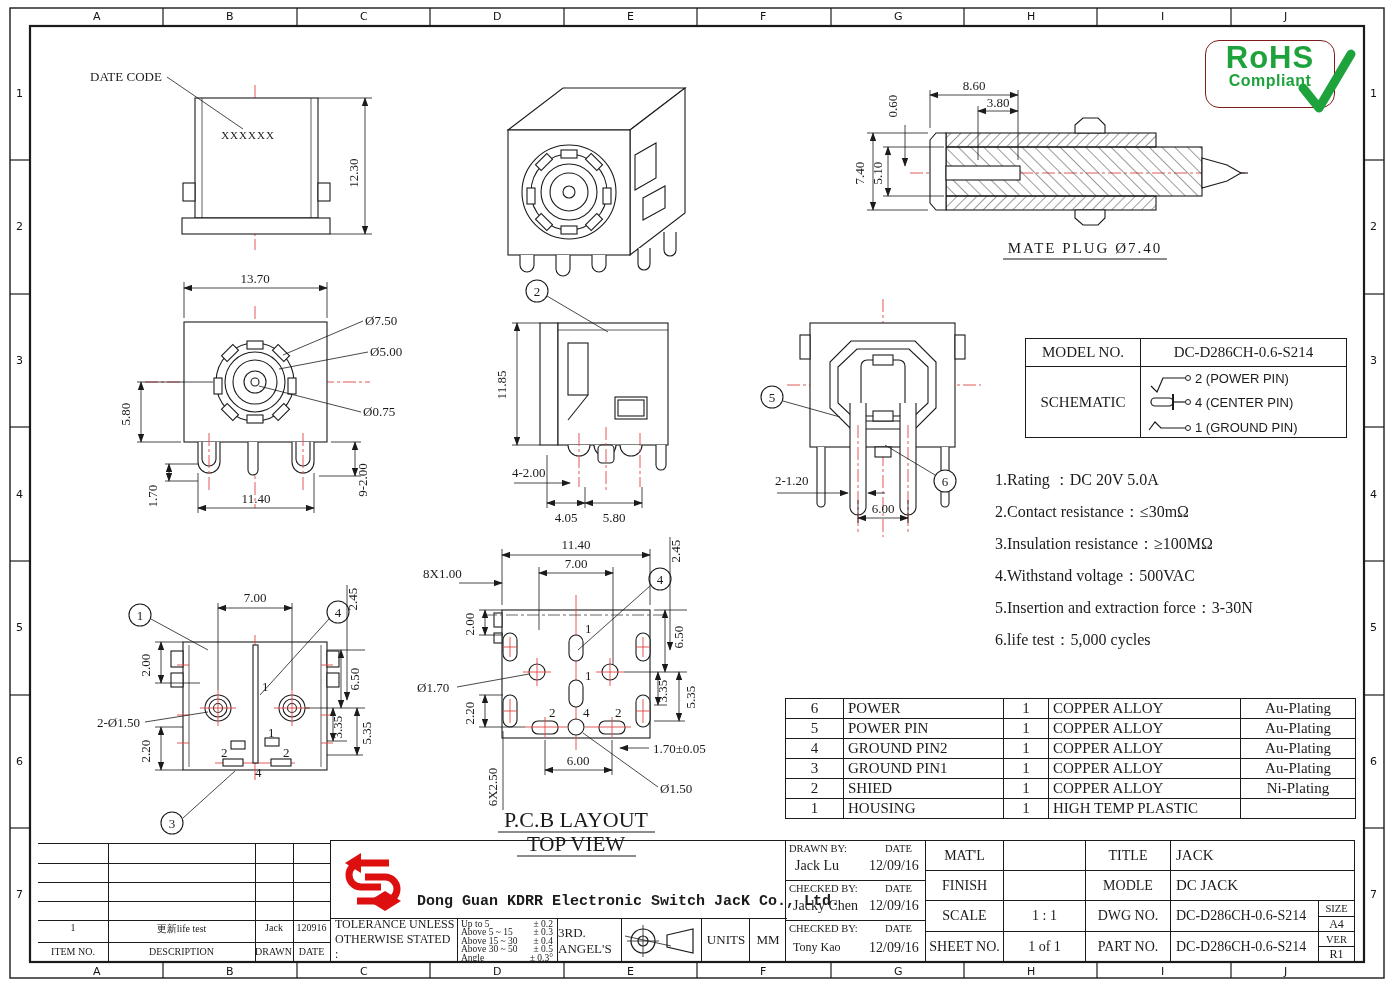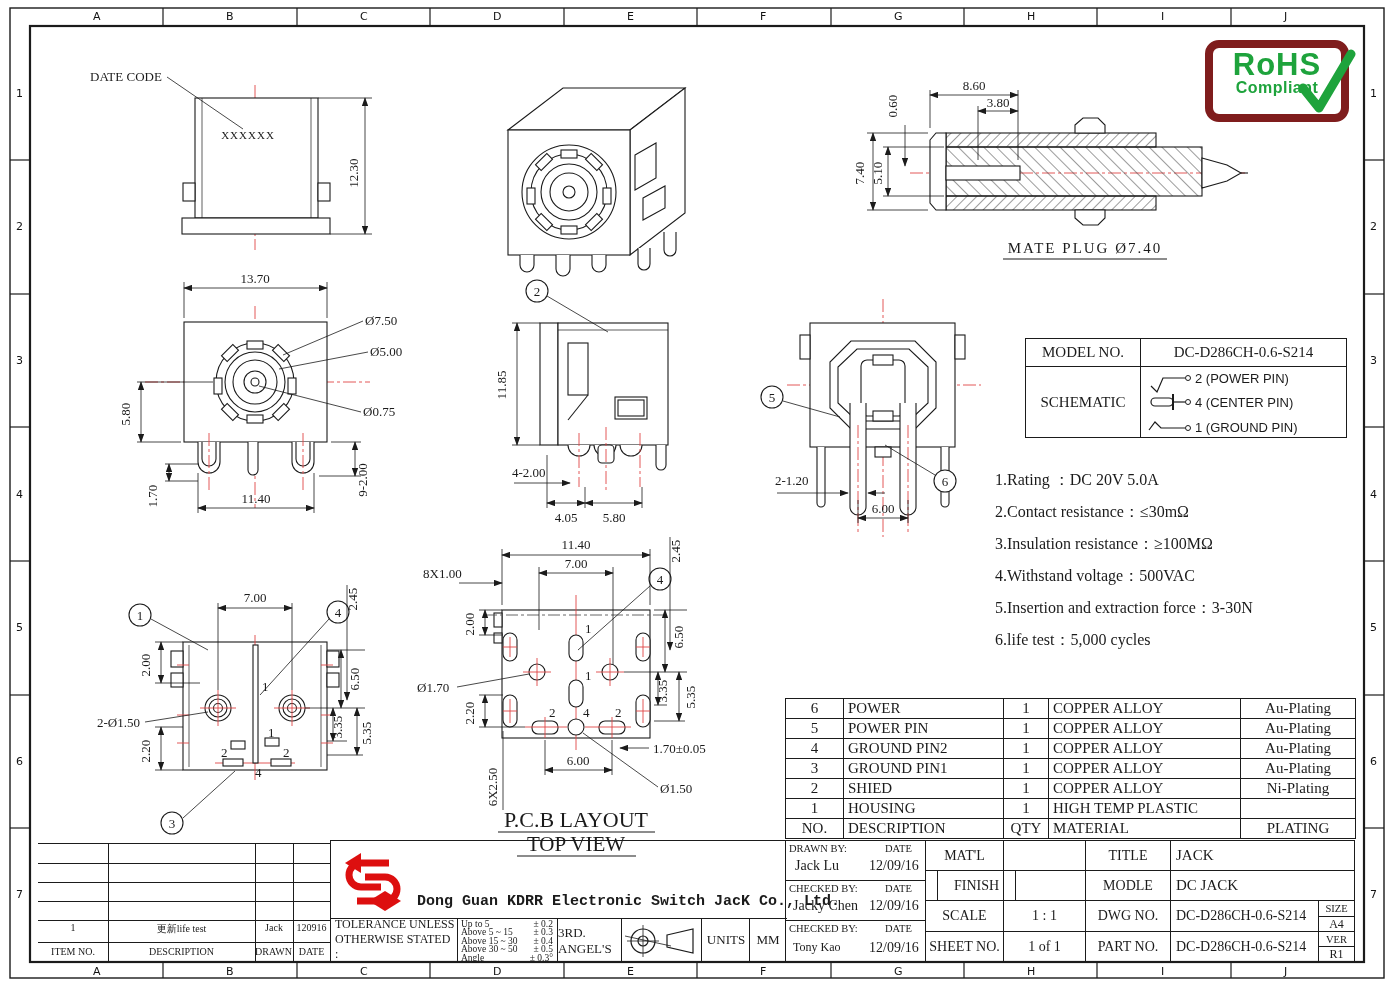--- a/index.html
+++ b/index.html
@@ -26,21 +26,21 @@
   #bom{position:absolute;left:785px;top:698px;border-collapse:collapse;table-layout:fixed;}
   #bom td{border:1px solid #1b1b1b;height:19px;font:15px "Liberation Serif",serif;
           padding:0 4px;white-space:nowrap;overflow:hidden;}
   .tc{text-align:center;}
   
   #spec{position:absolute;left:995px;top:470px;width:350px;font:16px "Liberation Serif",serif;}
   #spec .title{font-size:17px;text-decoration:underline;margin-bottom:8px;letter-spacing:1px;}
   #spec .item{margin-bottom:11px;white-space:nowrap;}
   
   #rohs{position:absolute;left:1205px;top:40px;width:128px;height:66px;
-        border:8px solid #7f1d1d;border-radius:14px;text-align:center;color:#1ea33c;
+        border:1px solid #7f1d1d;border-radius:14px;text-align:center;color:#1ea33c;
         font-family:"Liberation Sans",sans-serif;}
   #rohs .l1{font-size:31px;font-weight:bold;line-height:30px;margin-top:2px;letter-spacing:1px;}
   #rohs .l2{font-size:16px;font-weight:bold;line-height:16px;letter-spacing:0.5px;}
   
   .cn{font:bold 34px "DejaVu Sans",sans-serif;letter-spacing:4px;white-space:nowrap;}
   .en{font:bold 15px "Liberation Mono",monospace;white-space:nowrap;}
   .small{font:10.5px "Liberation Serif",serif;}
 </style>
 </head>
 <body>
@@ -599,27 +599,20 @@
       <td>COPPER ALLOY</td>
       <td class="tc">Ni-Plating</td>
         </tr>
     <tr>
       <td class="tc">1</td>
       <td>HOUSING</td>
       <td class="tc">1</td>
       <td>HIGH TEMP PLASTIC</td>
       <td class="tc"></td>
         </tr>
-    <tr>
-      <td class="tc">NO.</td>
-      <td>DESCRIPTION</td>
-      <td class="tc">QTY</td>
-      <td>MATERIAL</td>
-      <td class="tc">PLATING</td>
-        </tr>
   </tbody>
     </table>
 
   <div class="abs" style="left:785px;top:840px;width:570px;height:122px">
     <div class="cell" style="left:0;top:0;width:141px;height:41px"></div>
     <div class="cell" style="left:0;top:40px;width:141px;height:41px"></div>
     <div class="cell" style="left:0;top:80px;width:141px;height:42px"></div>
     <span class="abs small" style="left:4px;top:3px">DRAWN BY:</span>
     <span class="abs small" style="left:100px;top:3px">DATE</span>
     <span class="abs" style="left:10px;top:18px;font-size:14px">Jack  Lu</span>
@@ -627,21 +620,21 @@
     <span class="abs small" style="left:4px;top:43px">CHECKED BY:</span>
     <span class="abs small" style="left:100px;top:43px">DATE</span>
     <span class="abs" style="left:8px;top:58px;font-size:14px">Jacky Chen</span>
     <span class="abs" style="left:84px;top:58px;font-size:14px">12/09/16</span>
     <span class="abs small" style="left:4px;top:83px">CHECKED BY:</span>
     <span class="abs small" style="left:100px;top:83px">DATE</span>
     <span class="abs" style="left:8px;top:100px;font-size:12px">Tony Kao</span>
     <span class="abs" style="left:84px;top:100px;font-size:14px">12/09/16</span>
     <div class="cell" style="left:140px;top:0;width:79px;height:31px;font-size:14px">MAT'L</div>
     <div class="cell" style="left:218px;top:0;width:83px;height:31px"></div>
-    <div class="cell" style="left:152px;top:30px;width:79px;height:31px;font-size:14px">FINISH</div>
+    <div class="cell" style="left:140px;top:30px;width:79px;height:31px;font-size:14px">FINISH</div>
     <div class="cell" style="left:218px;top:30px;width:83px;height:31px"></div>
     <div class="cell" style="left:140px;top:60px;width:79px;height:32px;font-size:14px">SCALE</div>
     <div class="cell" style="left:218px;top:60px;width:83px;height:32px;font-size:14px">1 : 1</div>
     <div class="cell" style="left:140px;top:91px;width:79px;height:31px;font-size:14px">SHEET NO.</div>
     <div class="cell" style="left:218px;top:91px;width:83px;height:31px;font-size:14px">1 of 1</div>
     <div class="cell" style="left:300px;top:0;width:86px;height:31px;font-size:14px">TITLE</div>
     <div class="cell left" style="left:385px;top:0;width:185px;height:31px;font-size:15px">JACK</div>
     <div class="cell" style="left:300px;top:30px;width:86px;height:31px;font-size:14px">MODLE</div>
     <div class="cell left" style="left:385px;top:30px;width:185px;height:31px;font-size:15px">DC JACK</div>
     <div class="cell" style="left:300px;top:60px;width:86px;height:32px;font-size:14px">DWG NO.</div>

